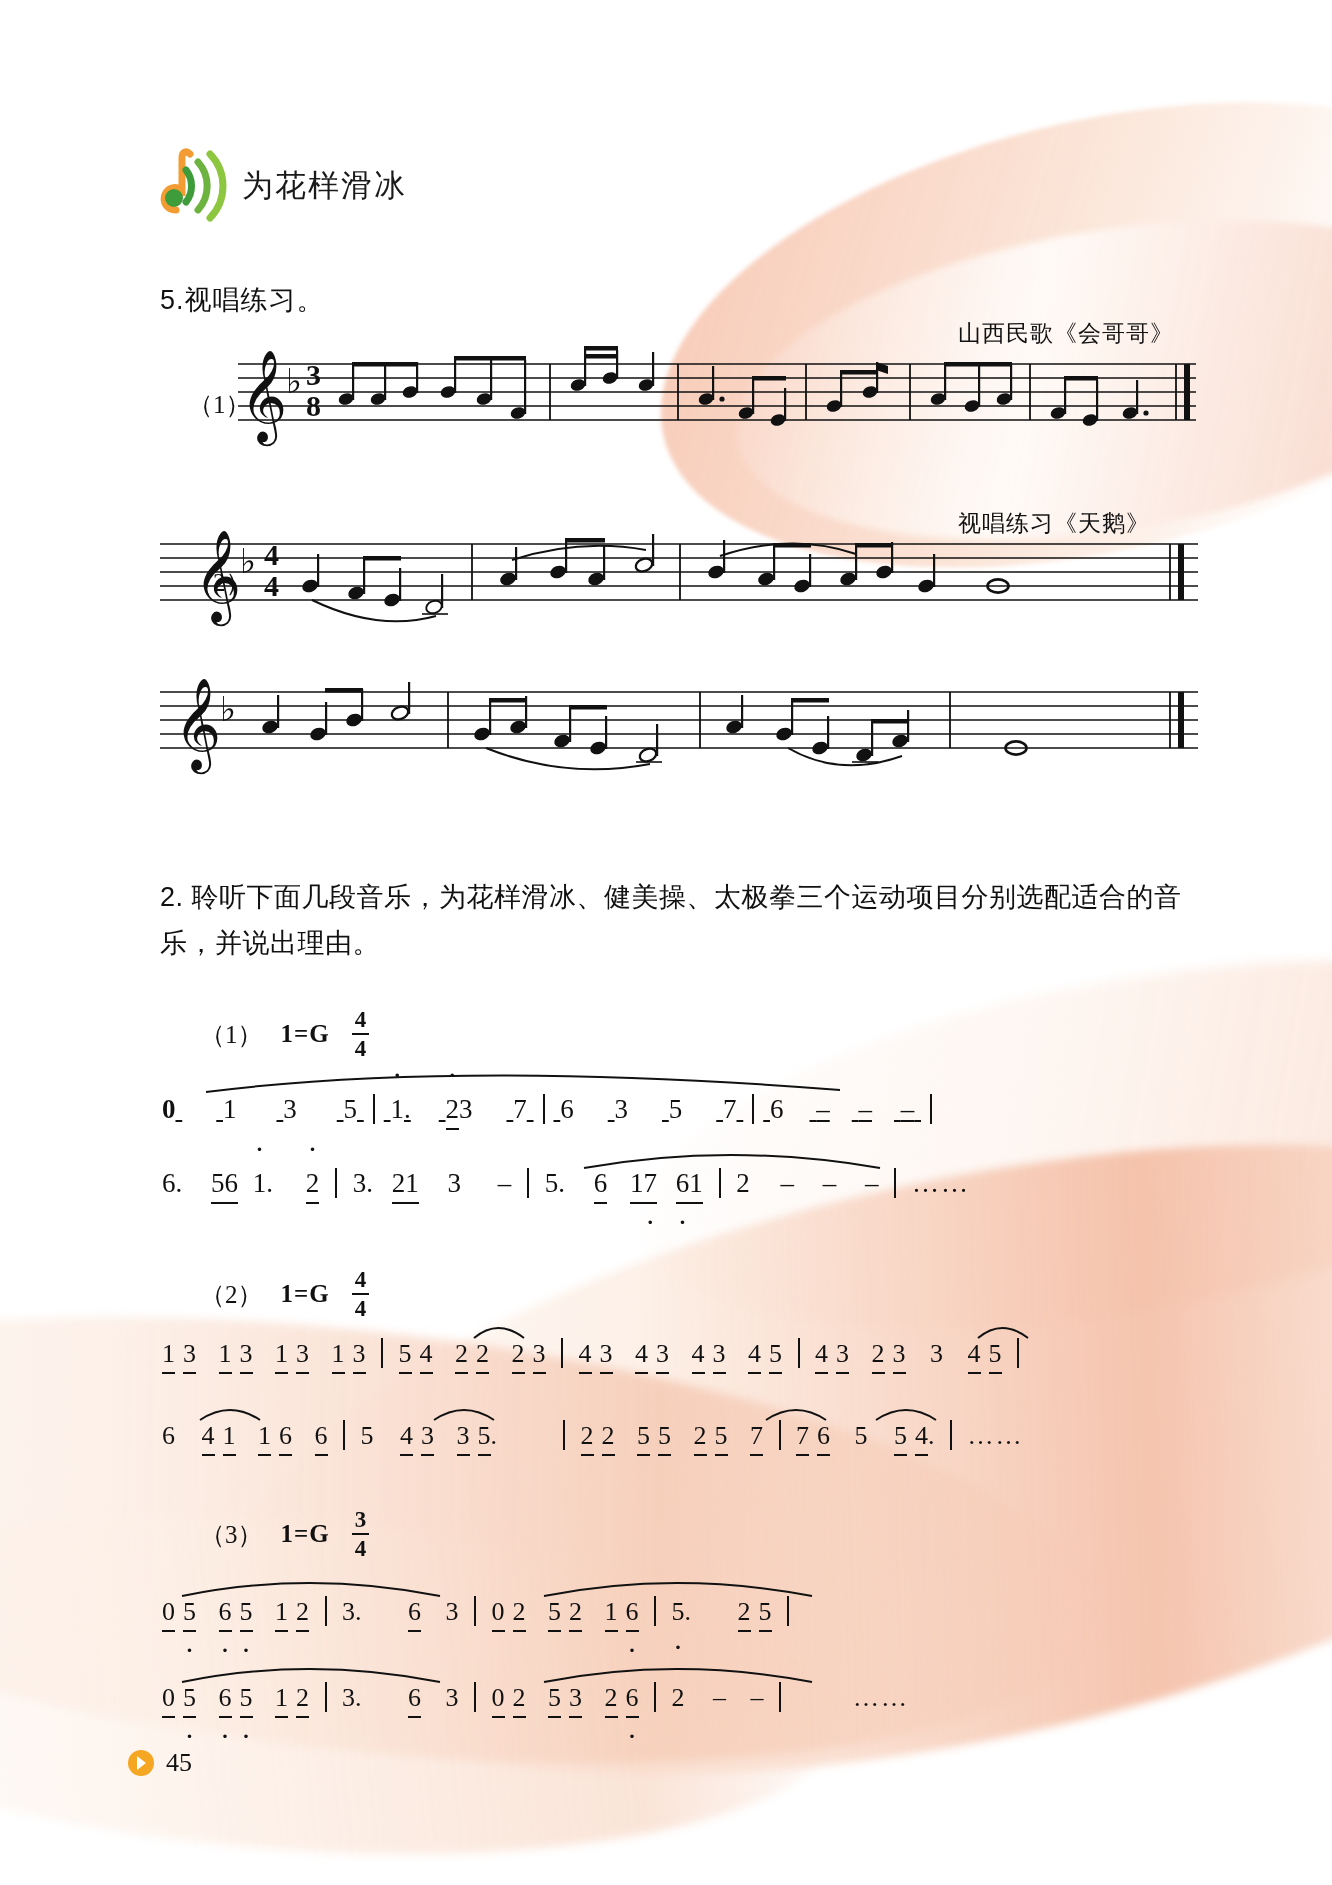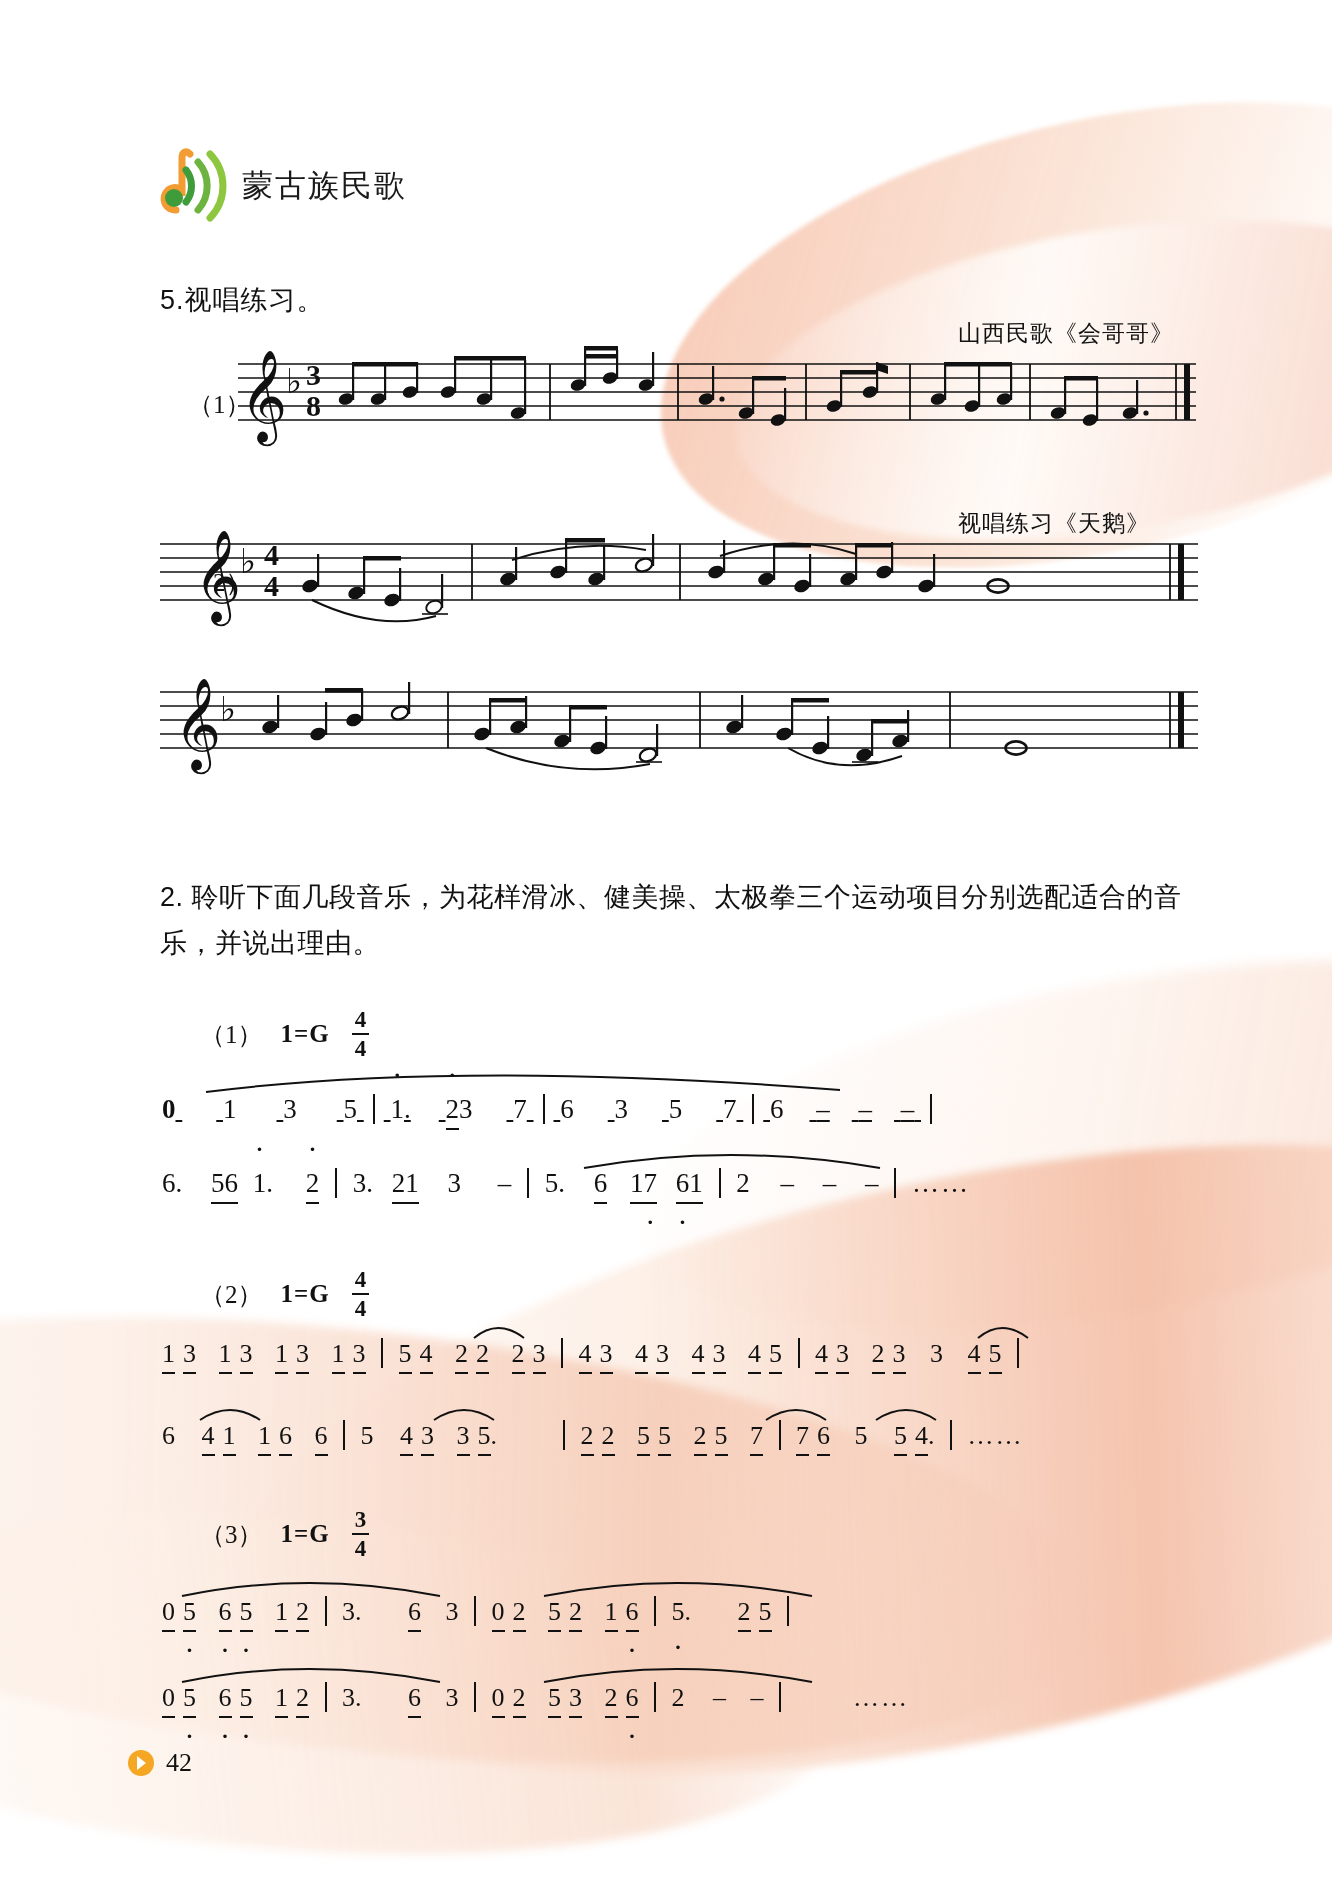--- a/index.html
+++ b/index.html
@@ -258,21 +258,21 @@
   <div class="sec-header">
     <div class="logo">
       <svg width="86" height="76" viewBox="0 0 86 76">
         <path d="M26 62 C12 62 10 44 22 40 C28 38 32 42 32 48 L32 10 C32 4 36 2 40 6" fill="none" stroke="#f29c33" stroke-width="7" stroke-linecap="round"></path>
         <circle cx="24" cy="50" r="9" fill="#3f9c3a"></circle>
         <path d="M36 22 A26 26 0 0 1 36 54" fill="none" stroke="#3f9c3a" stroke-width="7" stroke-linecap="round"></path>
         <path d="M48 14 A36 36 0 0 1 48 62" fill="none" stroke="#6cb33f" stroke-width="7" stroke-linecap="round"></path>
         <path d="M60 6 A46 46 0 0 1 60 70" fill="none" stroke="#8dc63f" stroke-width="7" stroke-linecap="round"></path>
       </svg>
     </div>
-    <div class="title">蒙古族民歌</div>
+    <div class="title">为花样滑冰</div>
   </div>
 
   <div class="q1">5.视唱练习。</div>
 
   <div class="attrib attrib1">山西民歌《会哥哥》</div>
 
   <div class="label-paren" style="left:188px; top:388px;">（1）</div>
 
   <div class="staff-wrap" style="left:238px; top:344px;">
     <svg width="960" height="120" viewBox="0 0 960 120">
@@ -709,16 +709,16 @@
     </svg>
   <svg style="position:absolute;left:178px;top:1658px;z-index:3;" width="270" height="28">
       <path class="slur" d="M4 24 Q130 -2 262 24"></path>
     </svg>
   <svg style="position:absolute;left:540px;top:1658px;z-index:3;" width="280" height="28">
       <path class="slur" d="M4 24 Q136 -2 272 24"></path>
     </svg>
 
   <div class="footer">
     <div class="mark"></div>
-    <div class="pageno">42</div>
+    <div class="pageno">45</div>
   </div>
 
 </div>
 
 </body></html>

